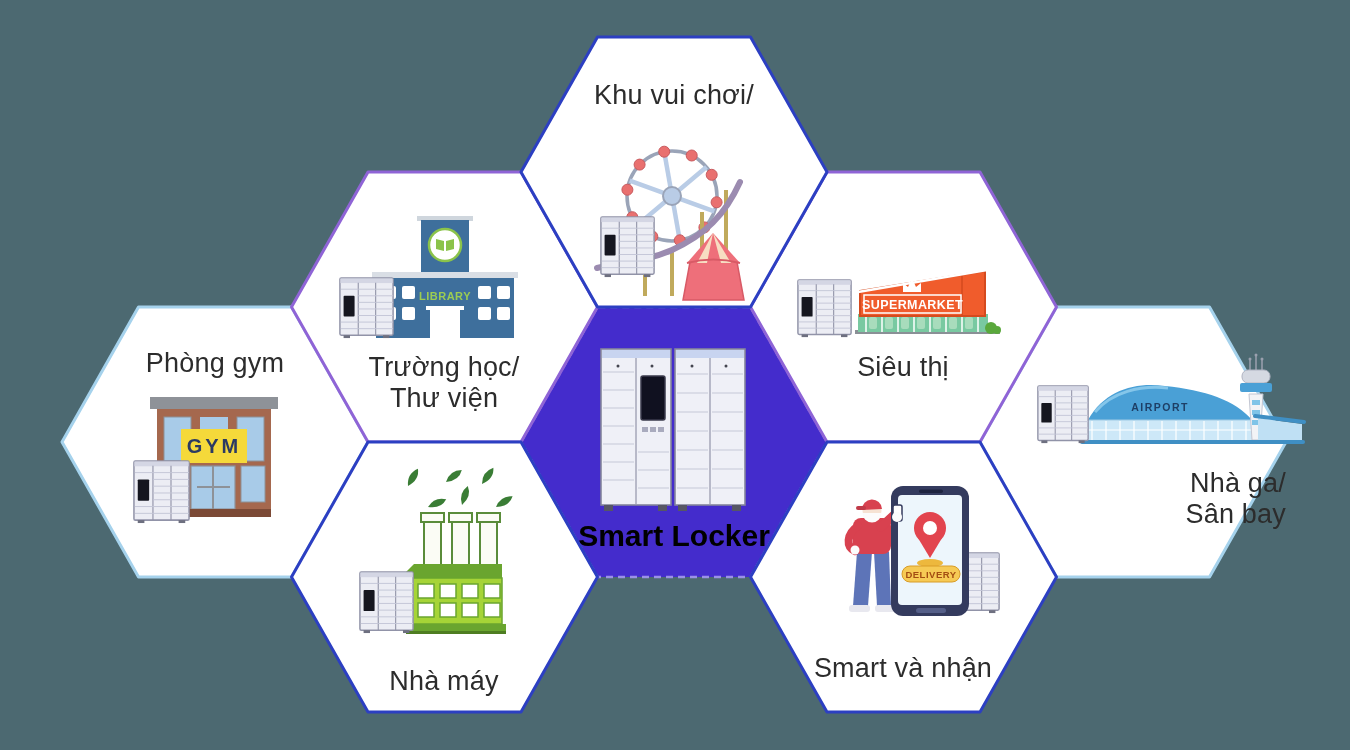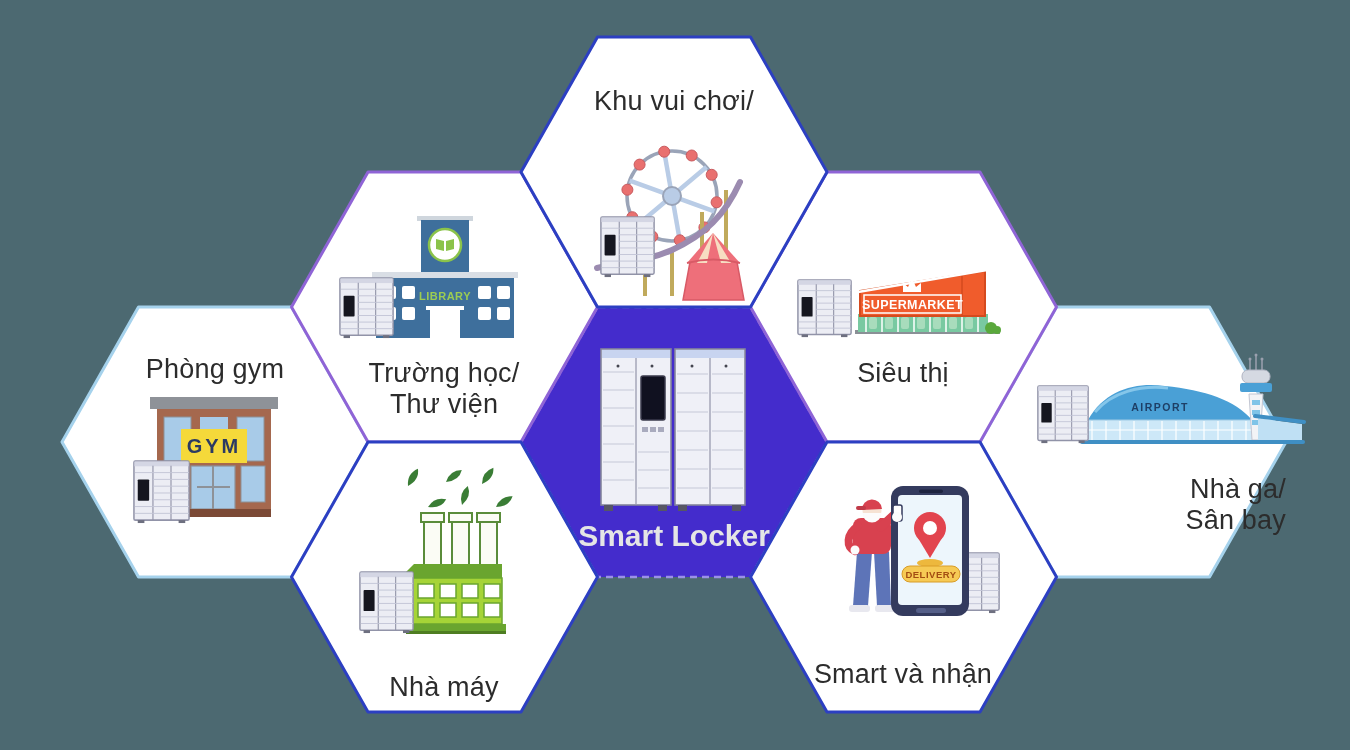--- a/index.html
+++ b/index.html
@@ -1,21 +1,21 @@
 <!DOCTYPE html>
 <html><head>
 <meta charset="utf-8">
 <style>
   html,body{margin:0;padding:0;}
   body{width:1350px;height:750px;overflow:hidden;}
   .stage{position:relative;width:1350px;height:750px;background:#4C6971;font-family:"Liberation Sans","DejaVu Sans",sans-serif;}
   .stage svg{position:absolute;left:0;top:0;}
-  .hex-label{position:absolute;width:306px;text-align:center;font-size:27px;line-height:1.16;color:#2C2C2C;letter-spacing:0.2px;margin-top:6px;}
+  .hex-label{position:absolute;width:306px;text-align:center;font-size:27px;line-height:1.16;color:#2C2C2C;letter-spacing:0.2px;}
   .hex-label div{white-space:nowrap;}
-  .center-label{position:absolute;width:306px;text-align:center;font-size:30px;font-weight:600;color:#e5e5e5;}
+  .center-label{position:absolute;width:306px;text-align:center;font-size:30px;font-weight:600;color:#000000;}
   svg text{font-family:"Liberation Sans","DejaVu Sans",sans-serif;}
 </style>
 </head>
 <body>
 
 <div class="stage">
 <svg width="1350" height="750" viewBox="0 0 1350 750">
   <defs>
     <symbol id="sym-locker" viewBox="0 0 60 66" preserveAspectRatio="none">
       <rect x="1" y="1" width="58" height="61" rx="1.5" fill="#ECEDF4" stroke="#9193A8" stroke-width="1.6"></rect>

